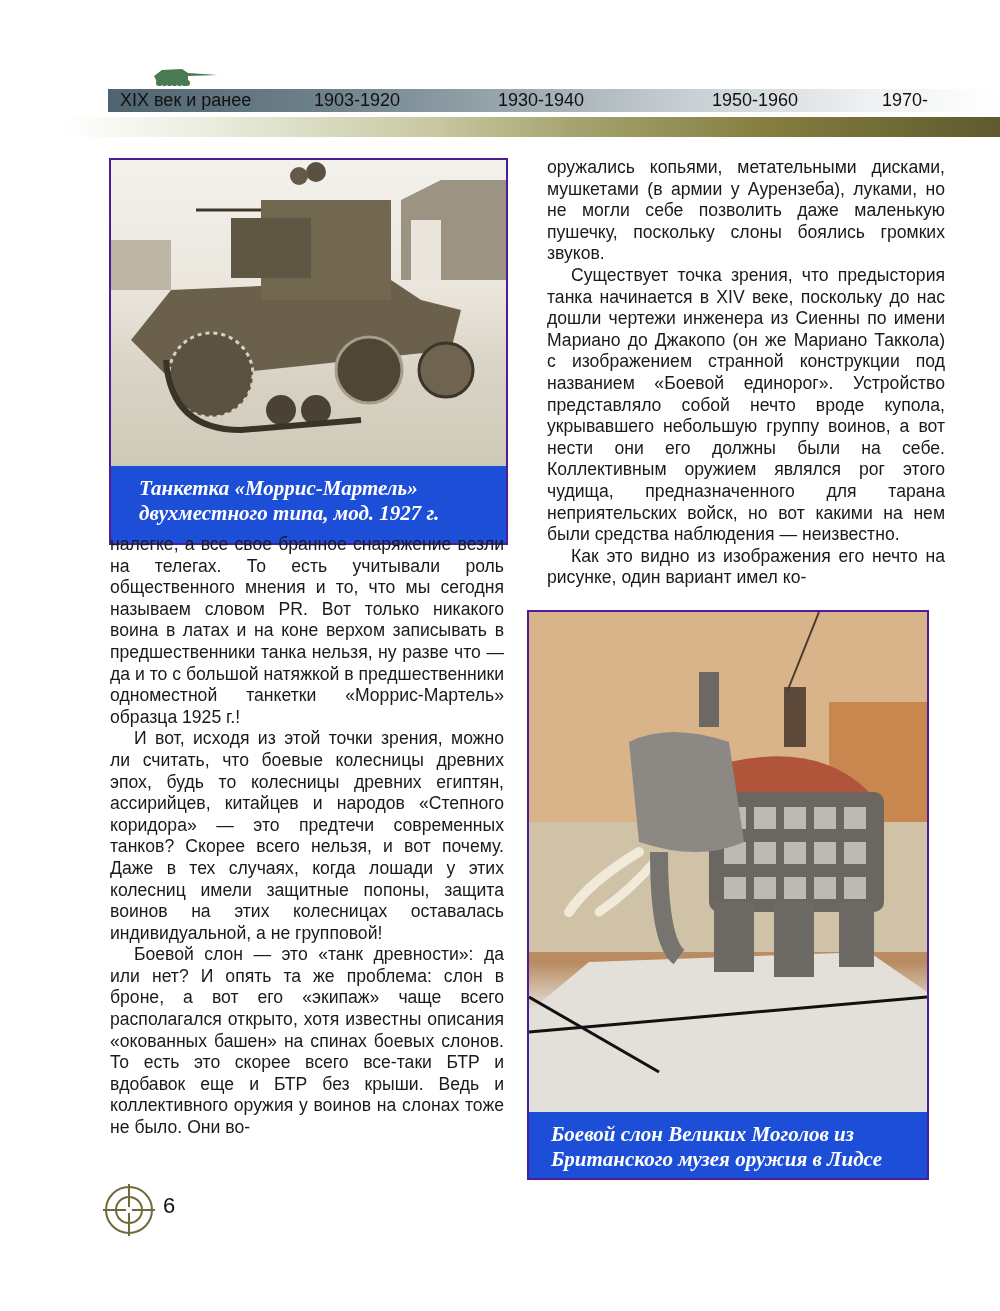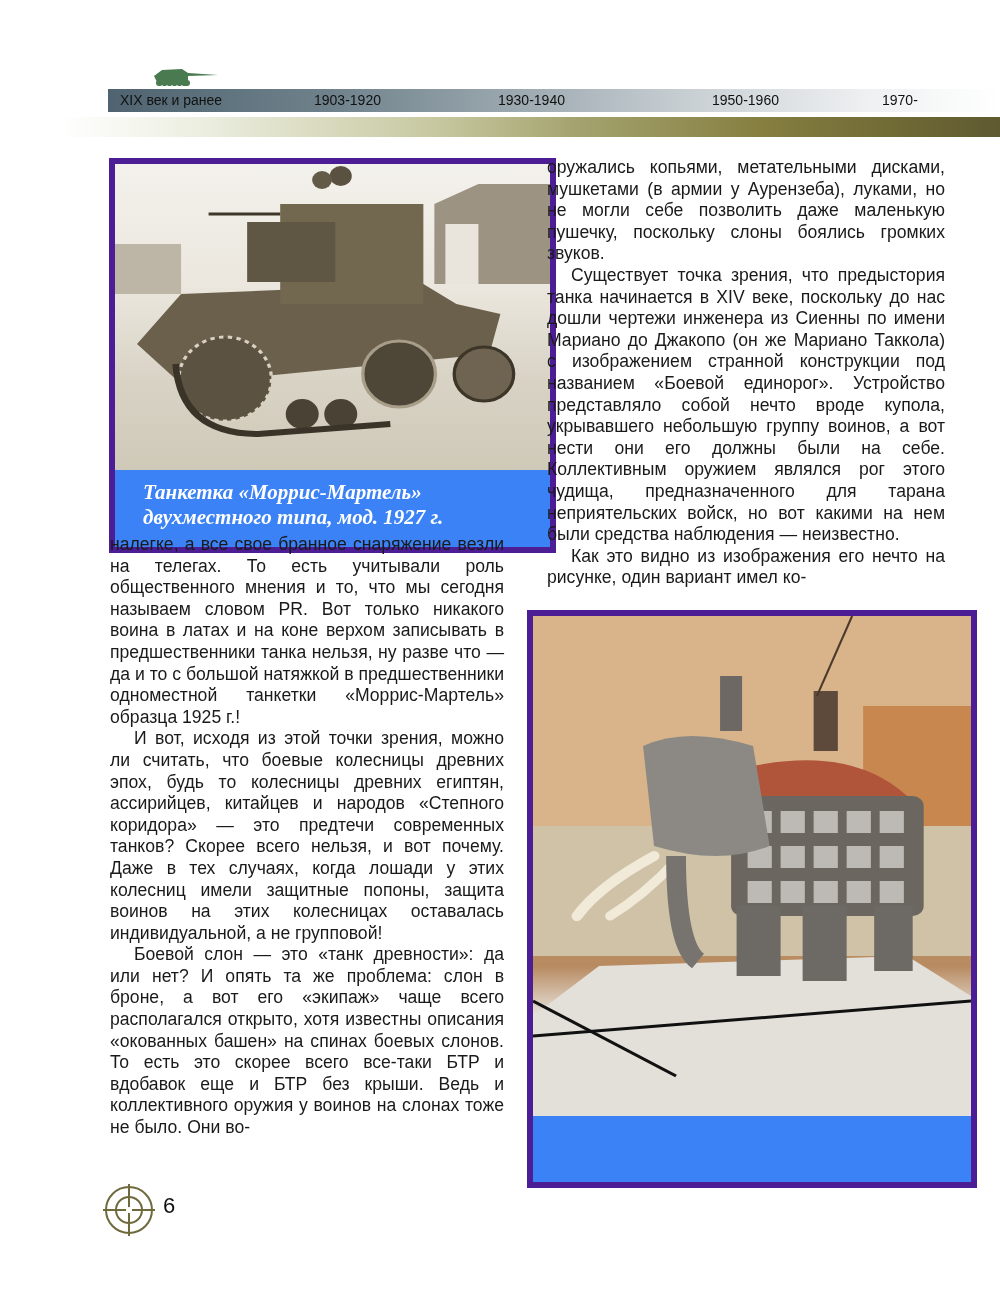--- a/index.html
+++ b/index.html
@@ -2,33 +2,33 @@
 <html><head>
   <meta charset="utf-8">
   <style>
     html, body { margin: 0; padding: 0; background: #ffffff; }
     body { width: 1000px; height: 1311px; position: relative; overflow: hidden; font-family: "Liberation Sans", sans-serif; color: #1a1a1a; }
 
     
     .tank-icon { position: absolute; left: 148px; top: 64px; width: 72px; height: 26px; }
     .timeline-bar { position: absolute; left: 108px; top: 89px; width: 892px; height: 23px;
       background: linear-gradient(to right, #4f6470 0%, #6f828c 25%, #9aa7ae 45%, #c8cfd3 65%, #eef0f1 85%, #ffffff 100%); }
-    .timeline-label { position: absolute; top: 0; line-height: 23px; font-size: 14px; color: #111; white-space: nowrap; }
+    .timeline-label { position: absolute; top: 0; line-height: 23px; font-size: 18px; color: #111; white-space: nowrap; }
     .olive-bar { position: absolute; left: 60px; top: 117px; width: 940px; height: 20px;
       background: linear-gradient(to right, #ffffff 0%, #eceee0 15%, #c7c8a0 40%, #a4a36f 55%, #857e3f 75%, #6e6835 90%, #5f5a30 100%); }
 
     
     .col { position: absolute; font-size: 17.6px; line-height: 21.6px; text-align: justify; }
     .col p { margin: 0; }
     .col p.indent { text-indent: 24px; }
     .col-left-bottom { left: 110px; top: 534px; width: 394px; }
     .col-right-top { left: 528px; top: 157px; width: 398px; margin-left: 19px; }
 
     
-    .figure { position: absolute; border: 6px solid #4c1d95; background: #3b82f6; padding-left: 40px; }
+    .figure { position: absolute; border: 2px solid #4c1d95; background: #1d4ed8; }
     .fig-tank { left: 109px; top: 158px; width: 395px; height: 383px; }
     .fig-elephant { left: 527px; top: 610px; width: 398px; height: 566px; }
     .photo { position: absolute; left: 0; top: 0; right: 0; overflow: hidden; }
     .fig-tank .photo { height: 306px; background: linear-gradient(#f3f1ec 0%, #ebe7de 40%, #d8d3c5 70%, #cfc9b8 100%); }
     .fig-elephant .photo { height: 500px; background: linear-gradient(#e6c8a4 0%, #d8b084 35%, #c99a6b 55%, #b88a60 70%, #e7e4dd 80%, #d6d3cc 100%); }
     .caption { position: absolute; left: 0; right: 0; bottom: 0; padding: 10px 16px 0 26px; color: #ffffff;
       font-family: "Liberation Serif", serif; font-style: italic; font-weight: bold; font-size: 21px; line-height: 25px; }
     .fig-tank .caption { top: 306px; padding-left: 28px; }
     .fig-elephant .caption { top: 500px; padding-left: 22px; }
 
@@ -132,20 +132,24 @@
       <rect x="310" y="290" width="35" height="65" fill="#6d6a66"></rect>
       <rect x="170" y="60" width="20" height="55" fill="#6d6863"></rect>
       <rect x="255" y="75" width="22" height="60" fill="#5e4a3b"></rect>
       <line x1="258" y1="80" x2="290" y2="0" stroke="#4b3a2b" stroke-width="2"></line>
       <g stroke="#111" stroke-width="3">
           <line x1="0" y1="420" x2="398" y2="385"></line>
           <line x1="0" y1="385" x2="130" y2="460"></line>
         </g>
     </svg>
   </div>
+  <div class="caption">
+    <div>Боевой слон Великих Моголов из</div>
+    <div>Британского музея оружия в Лидсе</div>
+  </div>
 </div>
 
 <svg class="page-marker" viewBox="0 0 52 52">
   <circle cx="26" cy="26" r="23" fill="none" stroke="#6e6a3c" stroke-width="2"></circle>
   <circle cx="26" cy="26" r="13" fill="none" stroke="#6e6a3c" stroke-width="2"></circle>
   <line x1="26" y1="0" x2="26" y2="52" stroke="#6e6a3c" stroke-width="2"></line>
   <line x1="0" y1="26" x2="52" y2="26" stroke="#6e6a3c" stroke-width="2"></line>
   <circle cx="26" cy="26" r="3" fill="#ffffff"></circle>
 </svg>
 <div class="page-number">6</div>

